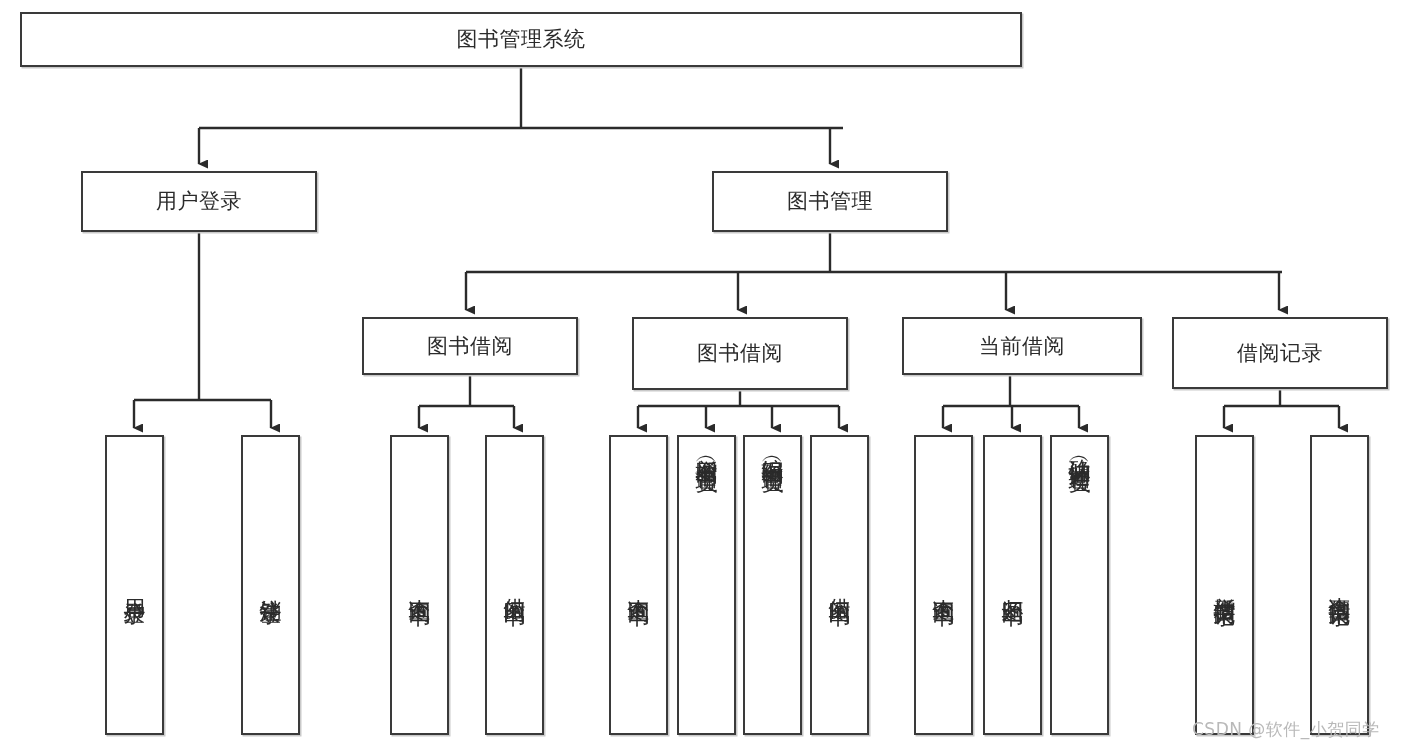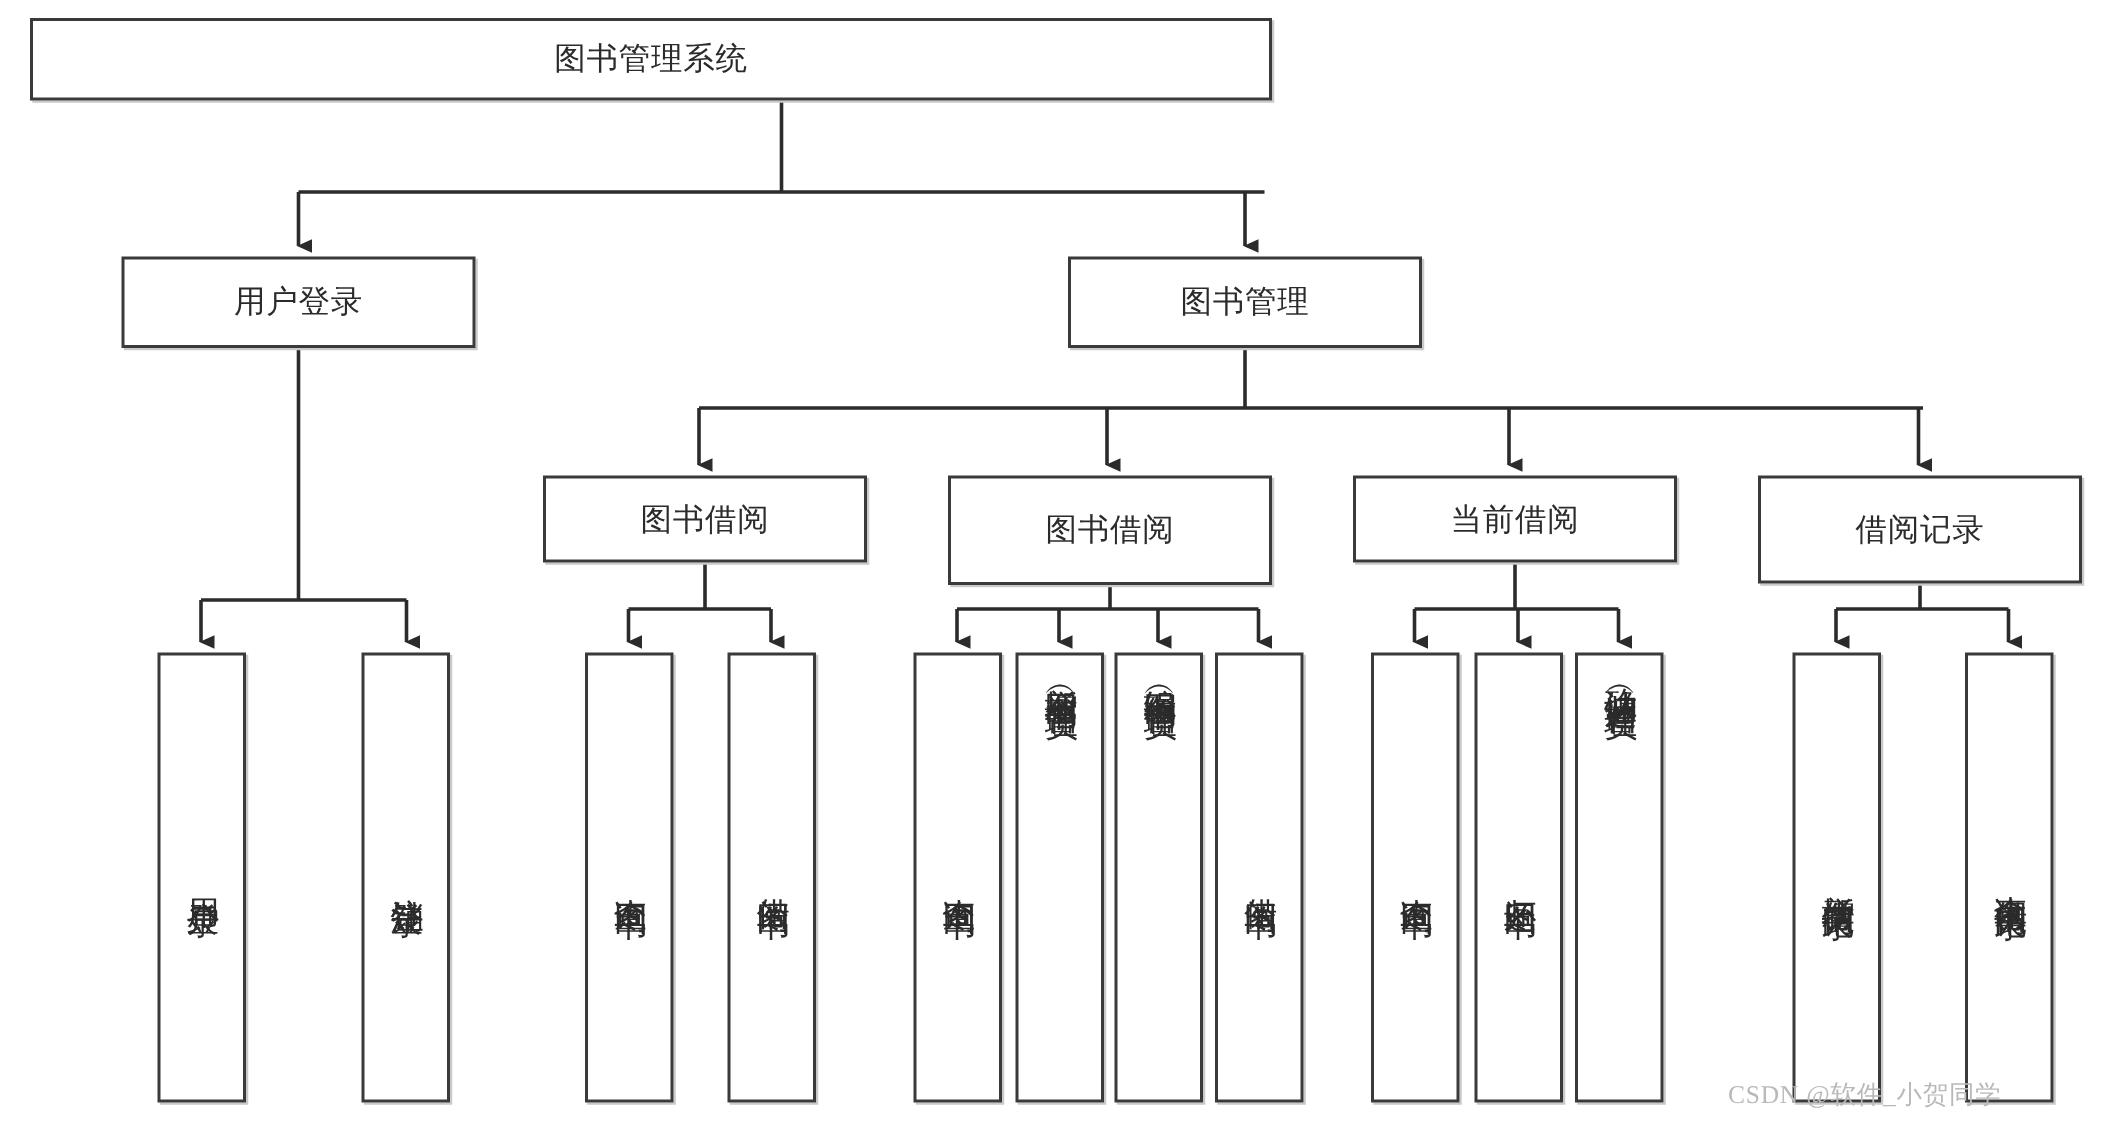--- a/index.html
+++ b/index.html
@@ -126,38 +126,38 @@
       <path d="M1079,406 L1079,428" marker-end="url(#arrowhead)"></path>
     </g>
     <g stroke="#2b2b2b" stroke-width="2.4" fill="none">
       <path d="M1280,375 L1280,406"></path>
       <path d="M1224,406 L1339,406"></path>
       <path d="M1224,406 L1224,428" marker-end="url(#arrowhead)"></path>
       <path d="M1339,406 L1339,428" marker-end="url(#arrowhead)"></path>
     </g>
   </svg>
 
-  <div class="node horizontal" style="left: 20px; top: 12px; width: 828px; height: 55px;">
+  <div class="node horizontal" style="left: 20px; top: 12px; width: 1002px; height: 55px;">
     <span class="node-label">图书管理系统</span>
   </div>
 
   <div class="node horizontal" style="left: 81px; top: 171px; width: 236px; height: 61px;">
     <span class="node-label">用户登录</span>
   </div>
   <div class="node horizontal" style="left: 712px; top: 171px; width: 236px; height: 61px;">
     <span class="node-label">图书管理</span>
   </div>
 
   <div class="node horizontal" style="left: 362px; top: 317px; width: 216px; height: 58px;">
     <span class="node-label">图书借阅</span>
   </div>
   <div class="node horizontal" style="left: 632px; top: 317px; width: 216px; height: 73px;">
     <span class="node-label">图书借阅</span>
   </div>
-  <div class="node horizontal" style="left: 902px; top: 317px; width: 216px; height: 58px;">
+  <div class="node horizontal" style="left: 902px; top: 317px; width: 240px; height: 58px;">
     <span class="node-label">当前借阅</span>
   </div>
   <div class="node horizontal" style="left: 1172px; top: 317px; width: 216px; height: 72px;">
     <span class="node-label">借阅记录</span>
   </div>
 
   <div class="node vertical align-mid" style="left: 105px; top: 435px; width: 59px; height: 300px;">
     <span class="node-label">用户登录</span>
   </div>
   <div class="node vertical align-mid" style="left: 241px; top: 435px; width: 59px; height: 300px;">
@@ -190,15 +190,15 @@
   <div class="node vertical" style="left: 1050px; top: 435px; width: 59px; height: 300px;">
     <span class="node-label">确认归还（管理员）</span>
   </div>
   <div class="node vertical align-mid" style="left: 1195px; top: 435px; width: 59px; height: 300px;">
     <span class="node-label">新增借阅记录</span>
   </div>
   <div class="node vertical align-mid" style="left: 1310px; top: 435px; width: 59px; height: 300px;">
     <span class="node-label">查询借阅记录</span>
   </div>
 
-  <div class="watermark" style="left: 1152px; top: 718px; font-family: Liberation Serif, serif;">CSDN @软件_小贺同学</div>
+  <div class="watermark" style="left: 1192px; top: 718px;">CSDN @软件_小贺同学</div>
 
 </div>
 
 </body></html>

